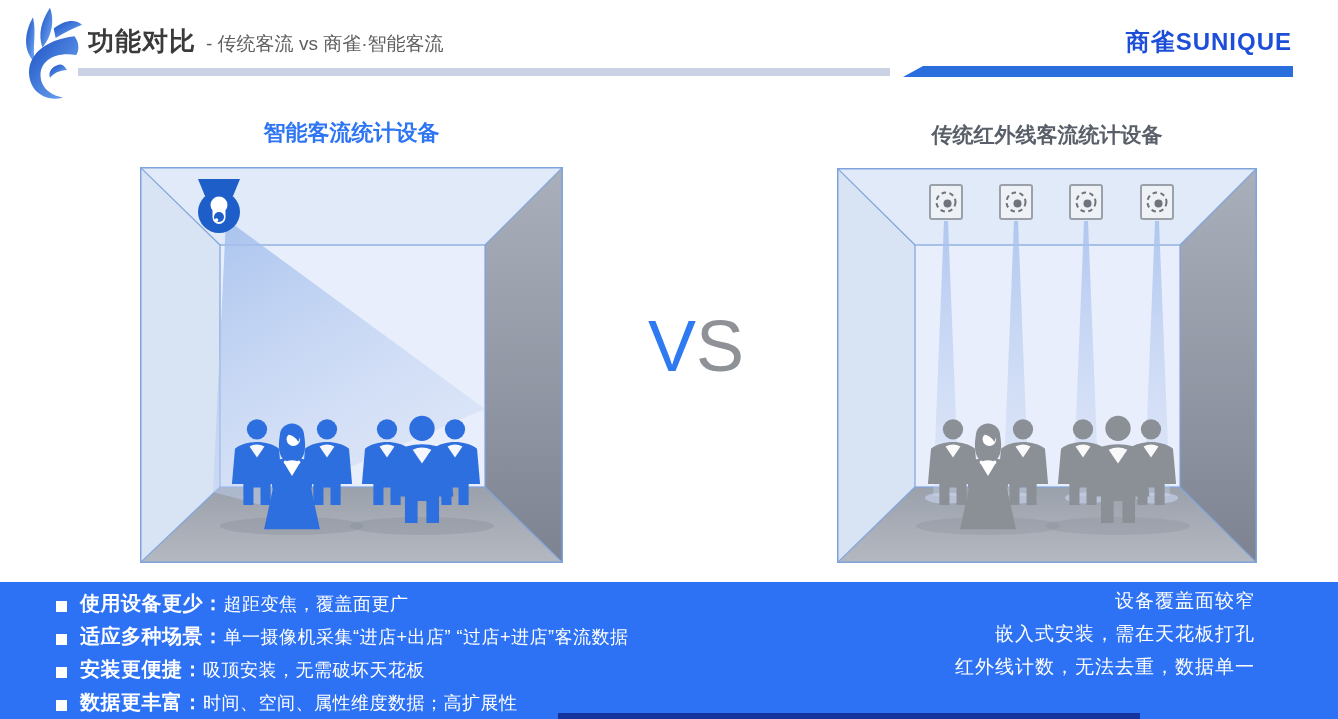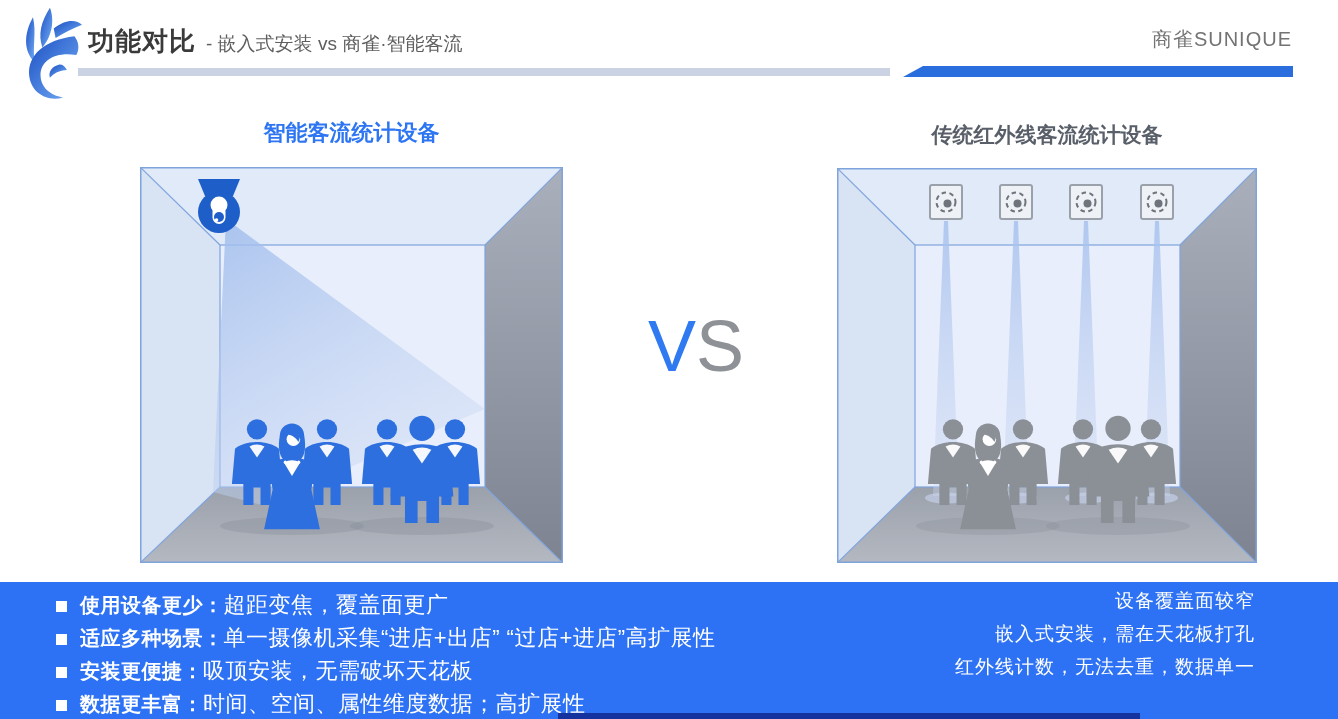--- a/index.html
+++ b/index.html
@@ -9,39 +9,39 @@
     font-family:"Liberation Sans","DejaVu Sans",sans-serif;
   }
   
   .logo { position:absolute; left:16px; top:5px; width:66px; height:100px; }
   .header-title { position:absolute; left:88px; top:24px; display:flex; align-items:baseline; gap:10px; white-space:nowrap; }
   .h-main { font-size:26px; font-weight:700; color:#3a3a3a; letter-spacing:1px; }
   .h-sub  { font-size:19px; color:#5e5e5e; }
   .divider-left  { position:absolute; left:78px; top:68px; width:812px; height:8px; background:#cbd2e4; }
   .divider-right { position:absolute; left:903px; top:66px; width:390px; height:11px; background:#2a6ddd;
                    clip-path:polygon(20px 0,100% 0,100% 100%,0 100%); }
-  .brand { position:absolute; right:46px; top:26px; font-size:20px; font-weight:400; color:#737373; letter-spacing:1px; white-space:nowrap; }
+  .brand { position:absolute; right:46px; top:26px; font-size:24px; font-weight:700; color:#1d4ed8; letter-spacing:1px; white-space:nowrap; }
   
   .panel-title { position:absolute; text-align:center; font-weight:700; white-space:nowrap; }
   .panel-title.left  { left:140px; top:118px; width:423px; font-size:22px; color:#2e75f3; }
   .panel-title.right { left:837px; top:121px; width:420px; font-size:21px; color:#595f69; }
   .vs { position:absolute; left:638px; top:310px; width:116px; text-align:center;
         font-size:72px; font-weight:400; line-height:72px; letter-spacing:0; }
   .vs-v { color:#2f7af0; } .vs-s { color:#8e9196; }
   
   .room { position:absolute; display:block; }
   .room-left  { left:140px; top:167px; width:423px; height:396px; }
   .room-right { left:837px; top:168px; width:420px; height:395px; }
   
   .footer { position:absolute; left:0; top:582px; width:1338px; height:137px; background:#2d72f4; }
   .fleft { position:absolute; left:56px; top:8px; }
   .frow { display:flex; align-items:baseline; height:33px; white-space:nowrap; }
   .fbullet { width:11px; height:11px; background:#ffffff; display:inline-block; margin-right:13px; flex:0 0 auto; align-self:center; }
   .flabel { color:#ffffff; font-size:20px; font-weight:700; letter-spacing:0.5px; }
-  .ftext  { color:#ffffff; font-size:22px; letter-spacing:0.5px; }
+  .ftext  { color:#ffffff; font-size:18px; letter-spacing:0.5px; }
   .fright { position:absolute; left:845px; top:2px; width:410px; text-align:center;
             color:#ffffff; font-size:19px; line-height:33px; letter-spacing:1px; }
   .fright div { white-space:nowrap;text-align:right; }
   .accent-strip { position:absolute; left:558px; top:713px; width:582px; height:6px; background:#15339e; }
 </style>
 </head>
 <body>
 
 <div class="slide">
 
@@ -79,21 +79,21 @@
     </defs>
     <path fill="url(#lg)" d="M36,0 C27,14 23,28 28,42 C36,33 42,16 36,0 Z"></path>
     <path fill="url(#lg)" d="M18,10 C8,28 8,46 20,58 C17,42 22,26 18,10 Z"></path>
     <path fill="url(#lg)" d="M40,22 C52,12 64,12 70,18 C60,22 50,27 42,32 Z"></path>
     <path fill="url(#lg)" d="M62,30 C30,34 12,50 14,72 C16,90 33,100 50,95 C36,93 26,84 26,71 C26,56 42,46 64,50 C68,43 66,35 62,30 Z"></path>
     <path fill="url(#lg)" d="M46,60 C38,62 34,68 36,74 C40,70 46,66 54,66 C52,62 50,60 46,60 Z"></path>
   </svg>
 
   <div class="header-title">
     <span class="h-main">功能对比</span>
-    <span class="h-sub">- 嵌入式安装 vs 商雀·智能客流</span>
+    <span class="h-sub">- 传统客流 vs 商雀·智能客流</span>
   </div>
   <div class="brand">商雀SUNIQUE</div>
   <div class="divider-left"></div>
   <div class="divider-right"></div>
 
   <div class="panel-title left">智能客流统计设备</div>
   <div class="panel-title right">传统红外线客流统计设备</div>
   <div class="vs">
     <span class="vs-v">V</span><span class="vs-s">S</span>
   </div>
@@ -222,21 +222,21 @@
   <div class="footer">
     <div class="fleft">
       <div class="frow">
         <span class="fbullet"></span>
         <span class="flabel">使用设备更少：</span>
         <span class="ftext">超距变焦，覆盖面更广</span>
       </div>
       <div class="frow">
         <span class="fbullet"></span>
         <span class="flabel">适应多种场景：</span>
-        <span class="ftext">单一摄像机采集“进店+出店” “过店+进店”高扩展性</span>
+        <span class="ftext">单一摄像机采集“进店+出店” “过店+进店”客流数据</span>
       </div>
       <div class="frow">
         <span class="fbullet"></span>
         <span class="flabel">安装更便捷：</span>
         <span class="ftext">吸顶安装，无需破坏天花板</span>
       </div>
       <div class="frow">
         <span class="fbullet"></span>
         <span class="flabel">数据更丰富：</span>
         <span class="ftext">时间、空间、属性维度数据；高扩展性</span>

